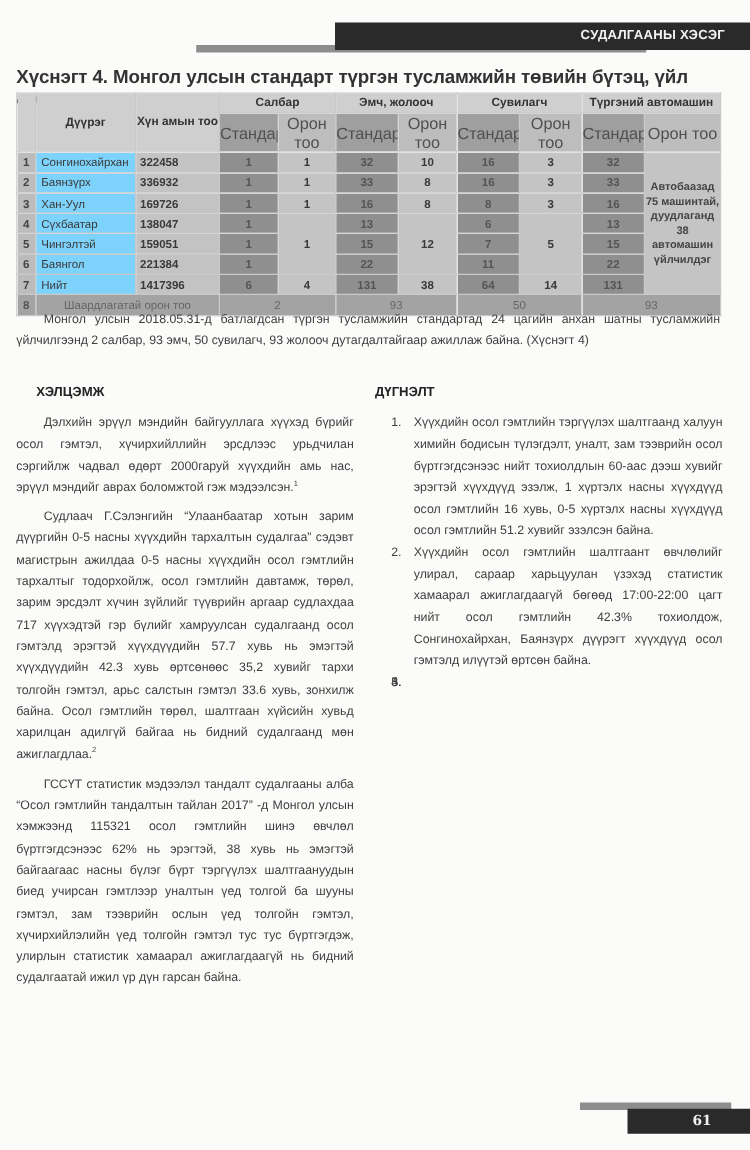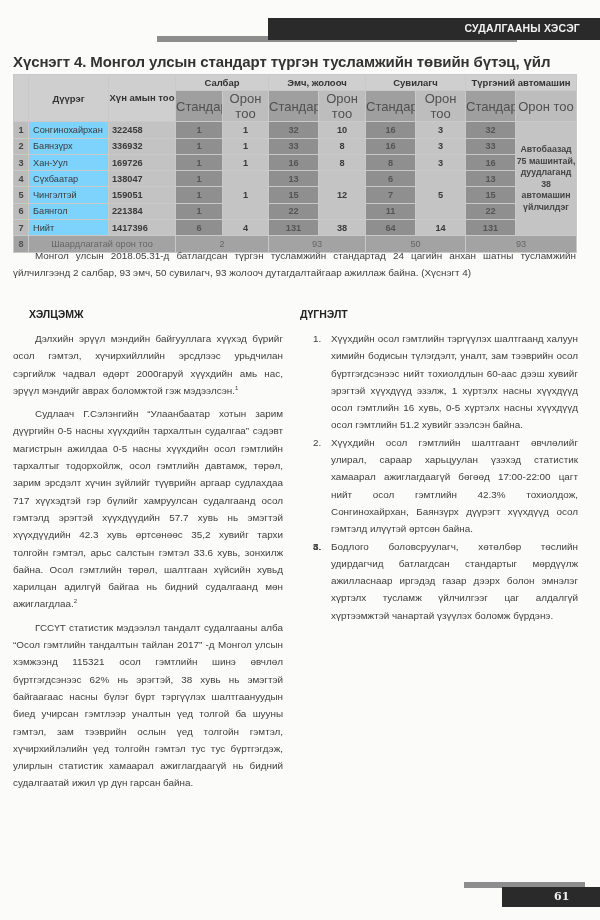--- a/index.html
+++ b/index.html
@@ -192,19 +192,19 @@
   <p><span>ГССҮТ статистик мэдээлэл тандалт судалгааны алба “Осол гэмтлийн тандалтын тайлан 2017” -д Монгол улсын хэмжээнд 115321 осол гэмтлийн шинэ өвчлөл бүртгэгдсэнээс 62% нь эрэгтэй, 38 хувь нь эмэгтэй байгаагаас насны бүлэг бүрт тэргүүлэх шалтгаануудын биед учирсан гэмтлээр уналтын үед толгой ба шууны гэмтэл, зам тээврийн ослын үед толгойн гэмтэл, хүчирхийлэлийн үед толгойн гэмтэл тус тус бүртгэгдэж, улирлын статистик хамаарал ажиглагдаагүй нь бидний судалгаатай ижил үр дүн гарсан байна.</span></p>
 </div>
 
 <div class="sec-title" style="left:300px; top:308px;">ДҮГНЭЛТ</div>
 <div class="para right-col" style="top:330px;">
   <ol>
     <li><span class="num">1.</span><span>Хүүхдийн осол гэмтлийн тэргүүлэх шалтгаанд халуун химийн бодисын түлэгдэлт, уналт, зам тээврийн осол бүртгэгдсэнээс нийт тохиолдлын 60-аас дээш хувийг эрэгтэй хүүхдүүд эзэлж, 1 хүртэлх насны хүүхдүүд осол гэмтлийн 16 хувь, 0-5 хүртэлх насны хүүхдүүд осол гэмтлийн 51.2 хувийг эзэлсэн байна.</span></li>
     <li><span class="num">2.</span><span>Хүүхдийн осол гэмтлийн шалтгаант өвчлөлийг улирал, сараар харьцуулан үзэхэд статистик хамаарал ажиглагдаагүй бөгөөд 17:00-22:00 цагт нийт осол гэмтлийн 42.3% тохиолдож, Сонгинохайрхан, Баянзүрх дүүрэгт хүүхдүүд осол гэмтэлд илүүтэй өртсөн байна.</span></li>
     <li><span class="num">3.</span></li>
     <li><span class="num">4.</span></li>
-    <li><span class="num">5.</span><span>Бодлого боловсруулагч, хөтөлбөр төслийн удирдагчид батлагдсан стандартыг мөрдүүлж ажилласнаар иргэдэд газар дээрх болон эмнэлэг хүртэлх тусламж үйлчилгээг цаг алдалгүй хүртээмжтэй чанартай үзүүлэх боломж бүрдэнэ.</span></li>
+    <li><span class="num">5.</span></li>
   </ol>
 </div>
 
 <div class="foot-gray"></div>
 <div class="foot-dark"></div>
 <div class="page-num">61</div>
 
 </body></html>

